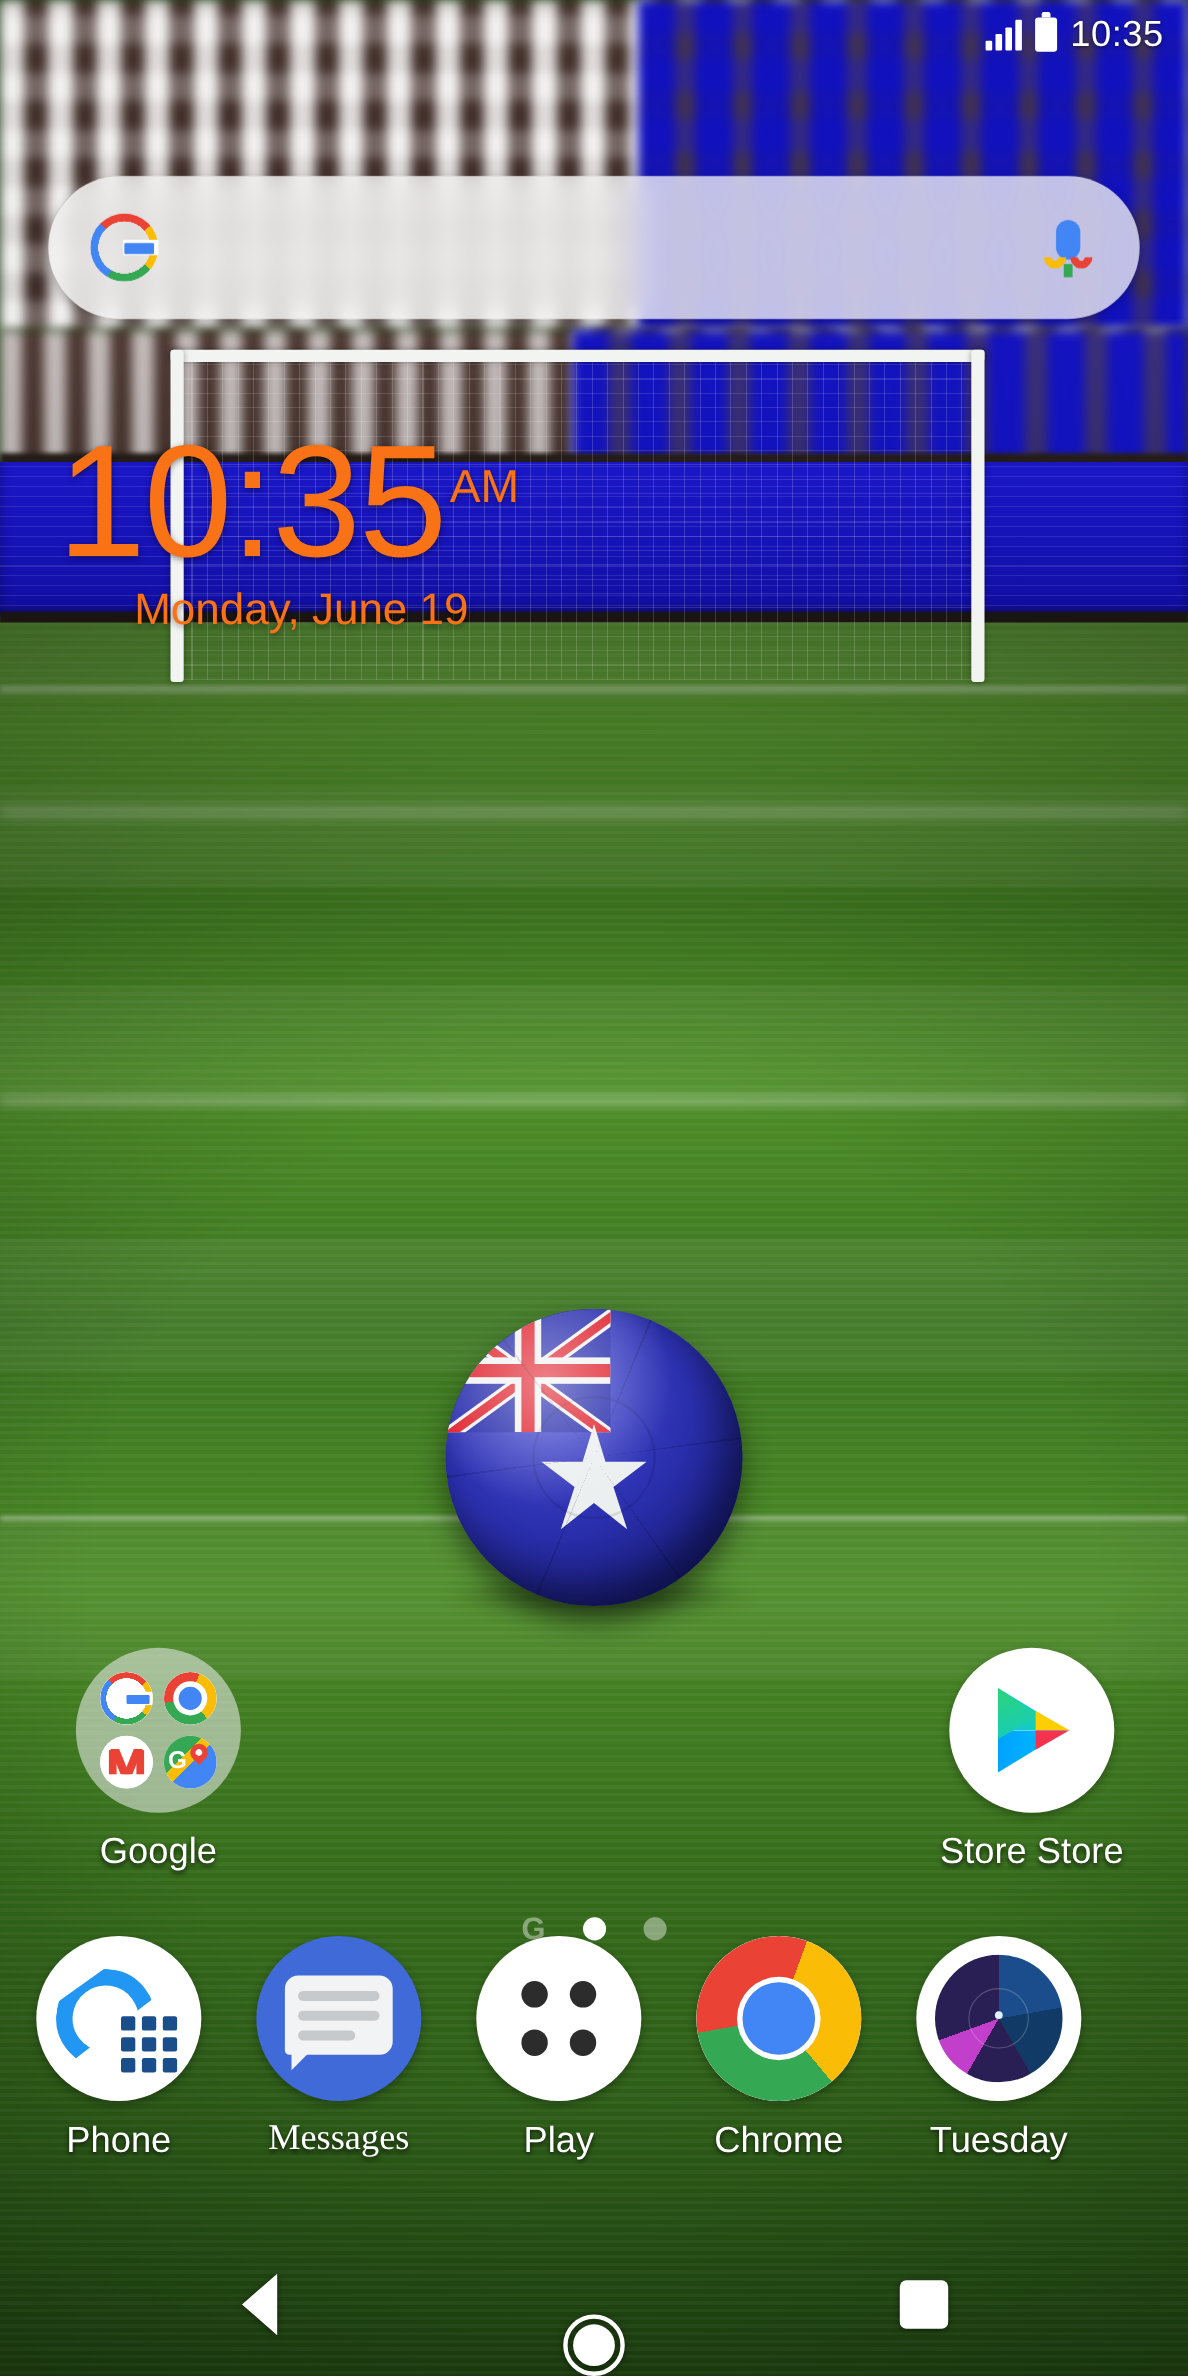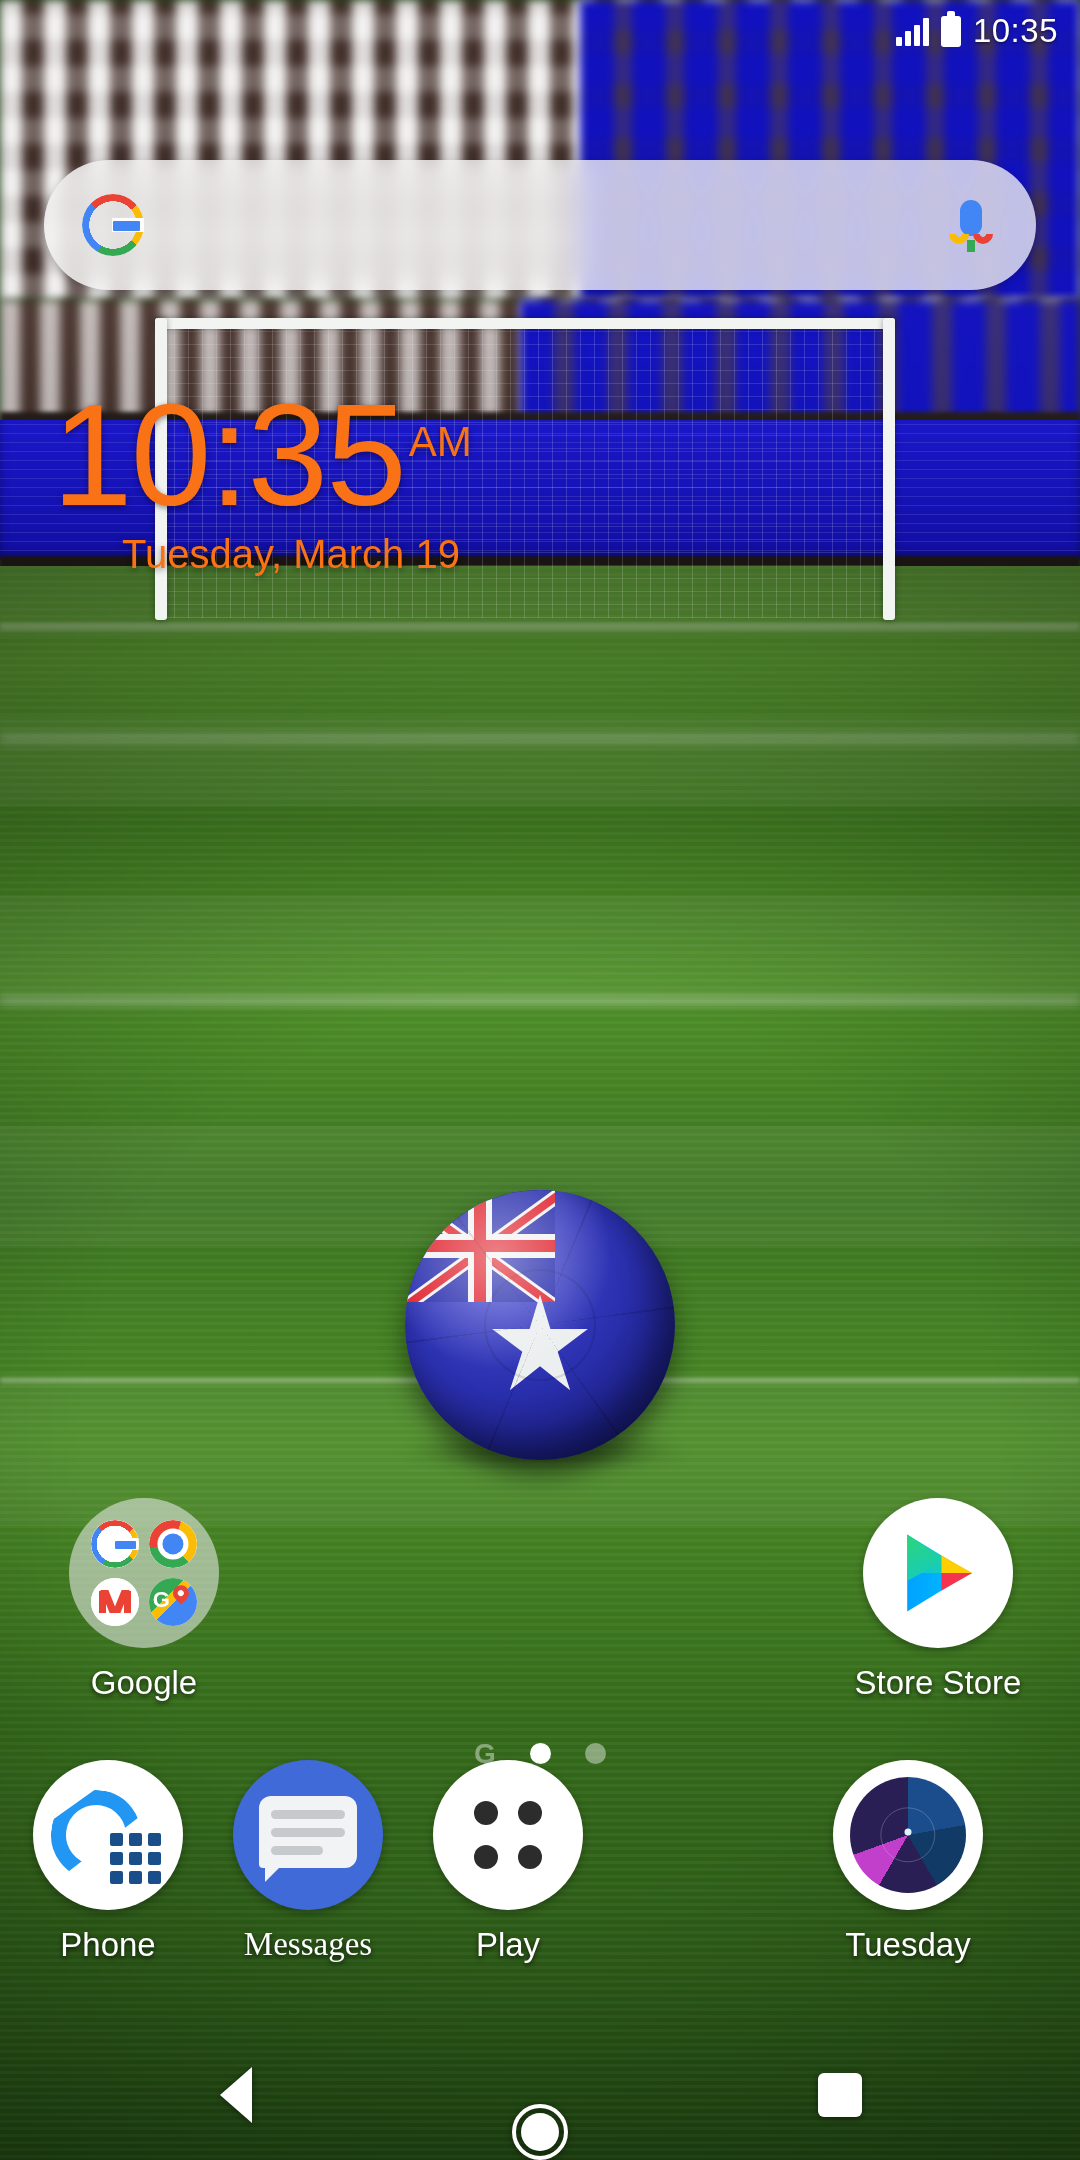--- a/index.html
+++ b/index.html
@@ -415,21 +415,21 @@
       <div class="arc-l"></div>
       <div class="arc-r"></div>
       <div class="stem"></div>
   </div>
 </div>
 
 <div class="clockwidget">
   <div class="ctime">
     <span>10:35</span><span class="campm">AM</span>
   </div>
-  <div class="cdate">Tuesday, March 19</div>
+  <div class="cdate">Monday, June 19</div>
 </div>
 
 <div class="hrow">
 
   <div class="cell" style="left:36px;">
     <div class="iconwrap">
       <div class="folder">
         <div class="mini">
           <div class="gG"></div>
             <div class="gG-notch"></div>
@@ -523,20 +523,29 @@
             <i></i>
             <i></i>
             <i></i>
             <i></i>
           </div>
       </div>
     </div>
     <div class="ilabel">Play</div>
   </div>
 
+  <div class="dcell" style="left:608px;">
+    <div class="iconwrap">
+      <div class="circle-white" style="overflow:hidden;">
+        <div class="chrome"></div>
+          <div class="chrome-in"></div>
+      </div>
+    </div>
+    <div class="ilabel">Chrome</div>
+  </div>
 
   <div class="dcell" style="left:808px;">
     <div class="iconwrap">
       <div class="circle-white">
         <div class="camlens"></div>
           <div class="camdot"></div>
       </div>
     </div>
     <div class="ilabel">Tuesday</div>
   </div>

